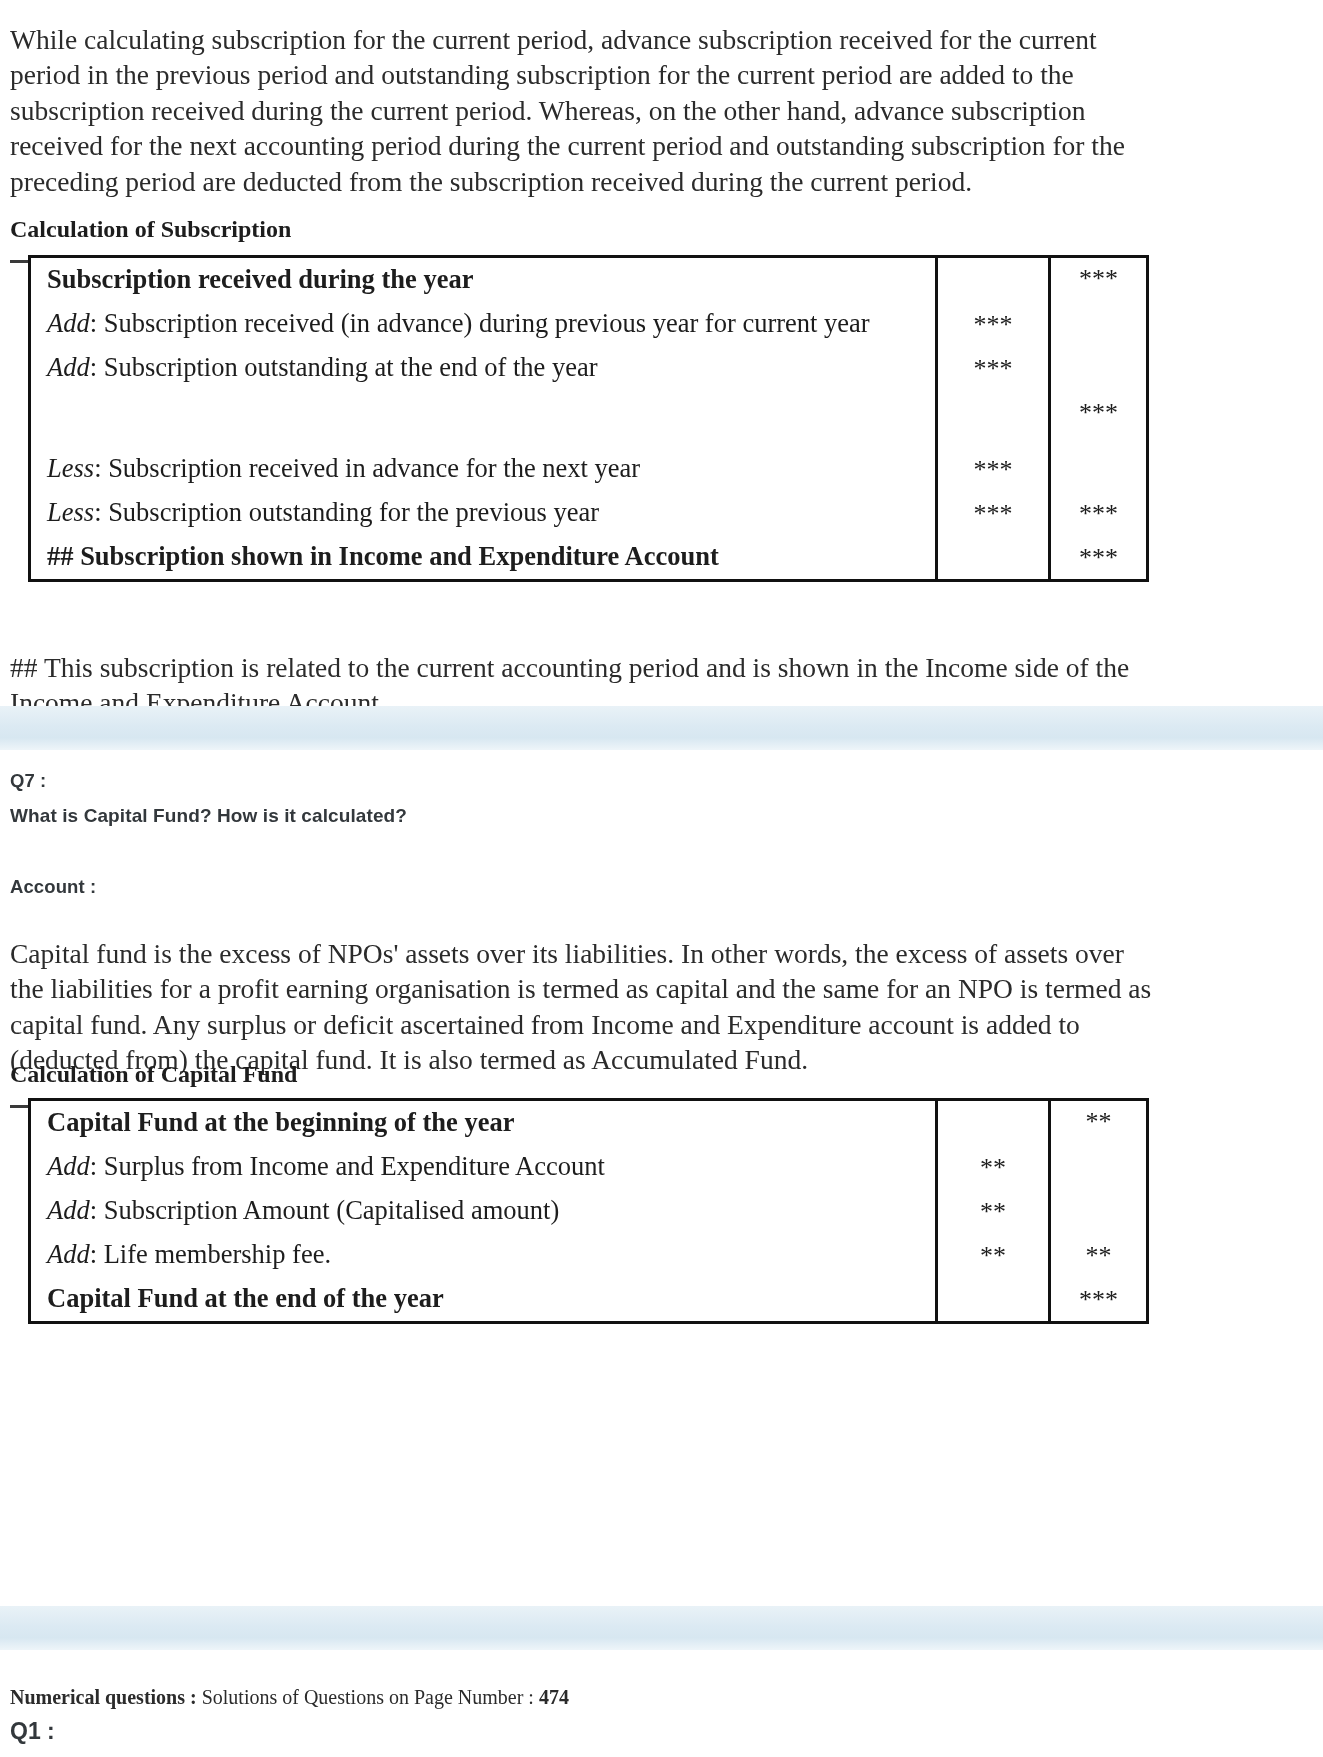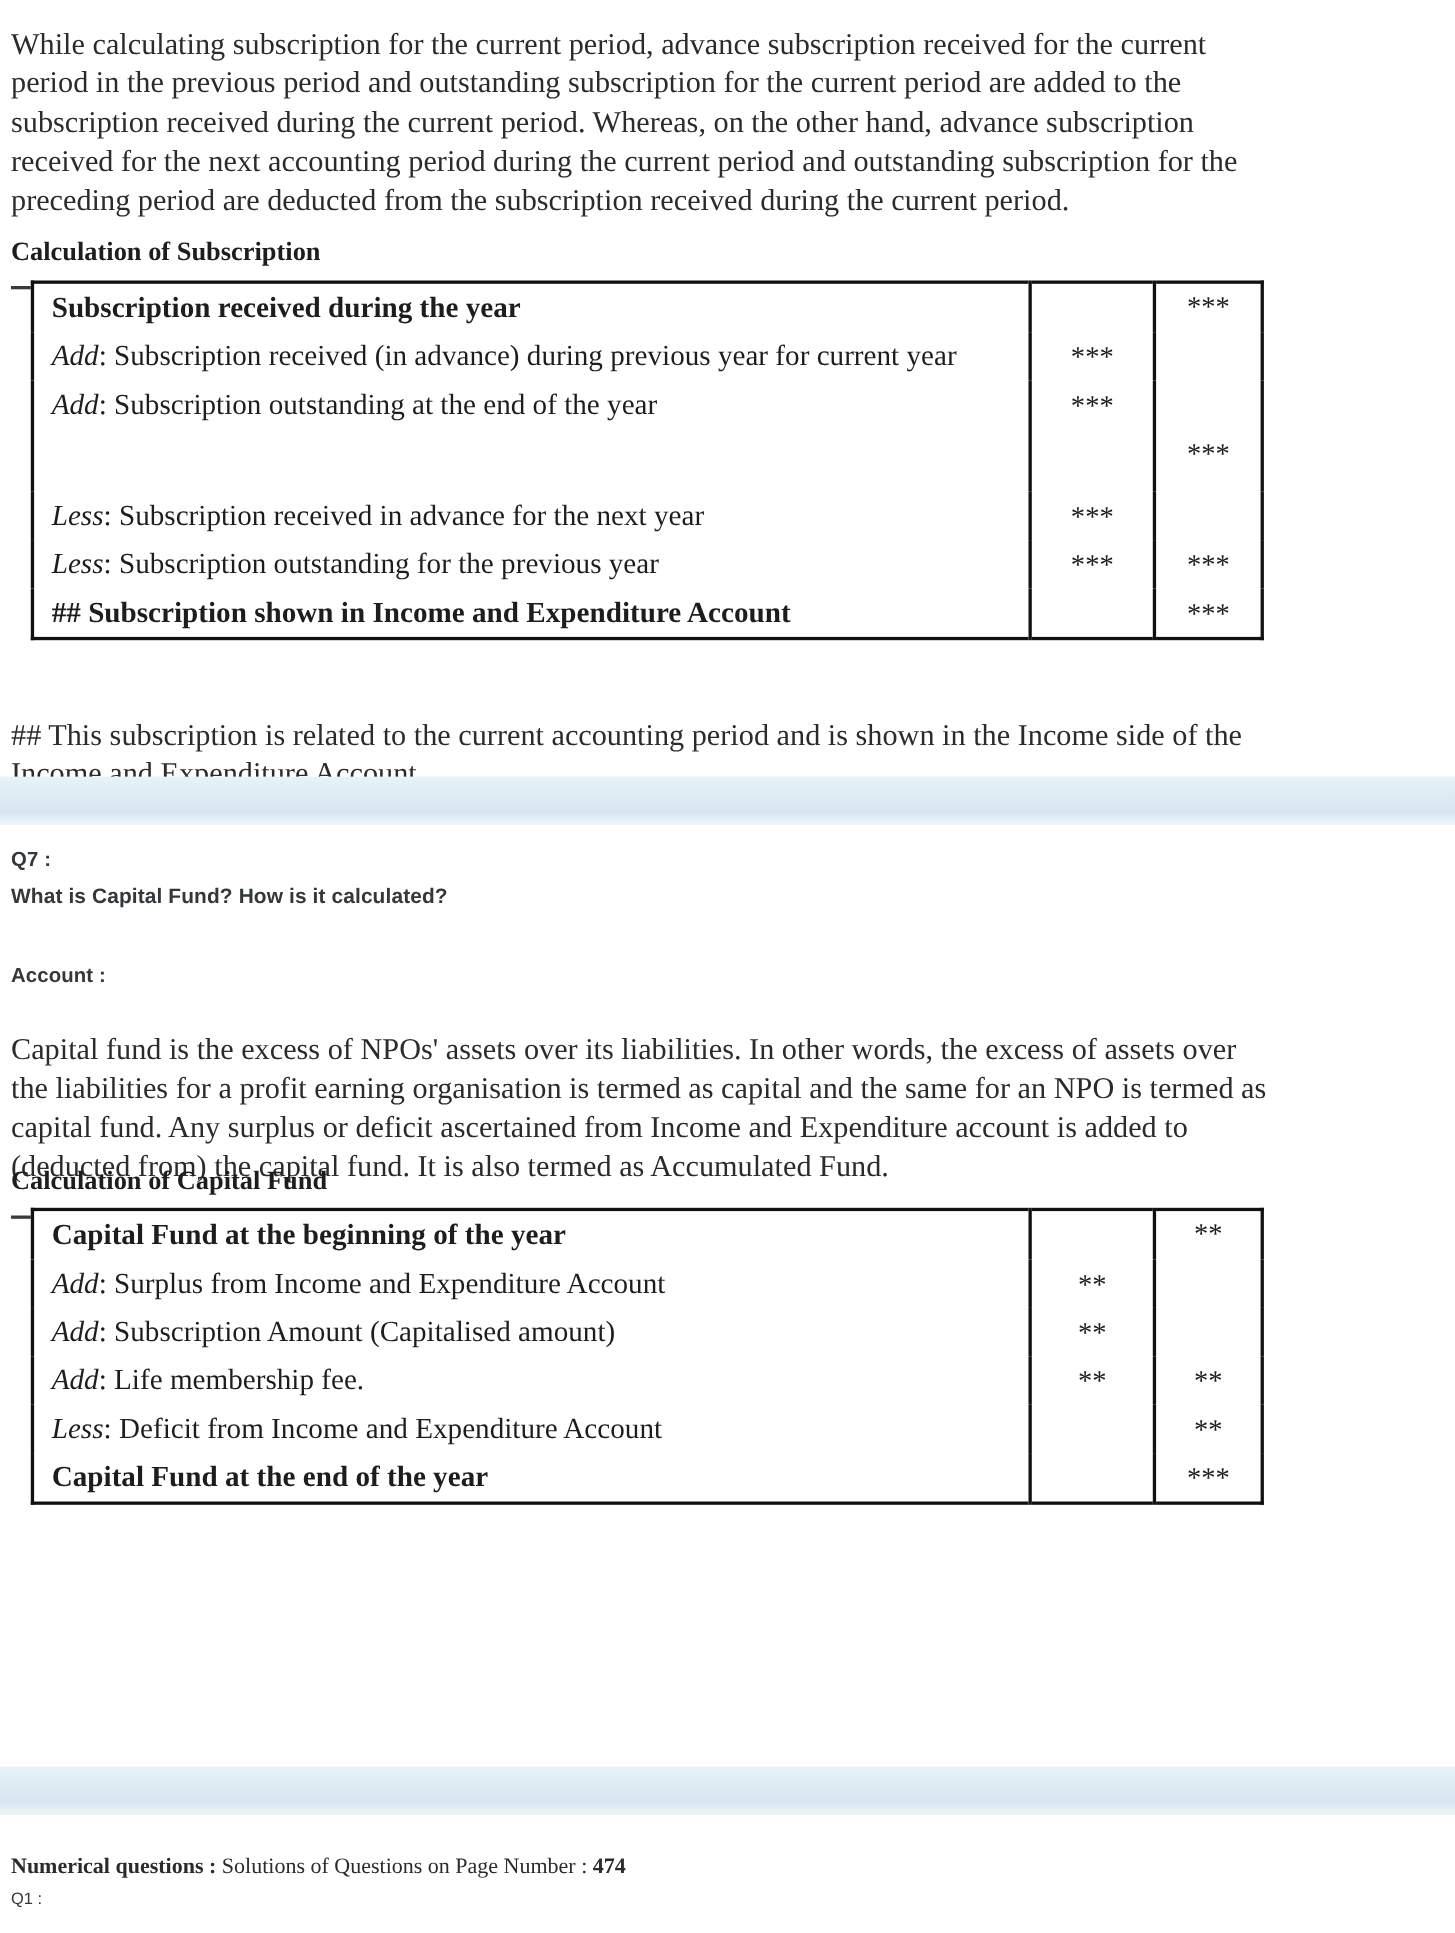--- a/index.html
+++ b/index.html
@@ -171,22 +171,22 @@
     line-height: 26px;
     white-space: nowrap;
   }
   .footer-line .b { font-weight: bold; }
 
   #footer-q1 {
     position: absolute;
     left: 10px;
     top: 1718px;
     font-family: "Liberation Sans", "DejaVu Sans", sans-serif;
-    font-size: 15px;
-    font-weight: normal;
+    font-size: 23px;
+    font-weight: bold;
     color: #33383c;
   }
 </style>
 </head>
 <body>
 
 <div class="page">
 
   <div class="intro-block">
     <p class="body-text">While calculating subscription for the current period, advance subscription received for the current period in the previous period and outstanding subscription for the current period are added to the subscription received during the current period. Whereas, on the other hand, advance subscription received for the next accounting period during the current period and outstanding subscription for the preceding period are deducted from the subscription received during the current period.</p>
@@ -301,27 +301,20 @@
       </tr>
 
       <tr>
         <td class="c-label">
           <span class="it">Add</span><span>: Life membership fee.</span>
         </td>
         <td class="c-mid star-pad">**</td>
         <td class="c-right star-pad">**</td>
       </tr>
 
-      <tr>
-        <td class="c-label">
-          <span class="it">Less</span><span>: Deficit from Income and Expenditure Account</span>
-        </td>
-        <td class="c-mid"></td>
-        <td class="c-right star-pad">**</td>
-      </tr>
 
       <tr>
         <td class="c-label bold-row">
           <span>Capital Fund at the end of the year</span>
         </td>
         <td class="c-mid"></td>
         <td class="c-right star-pad">***</td>
       </tr>
     </tbody>
   </table>

